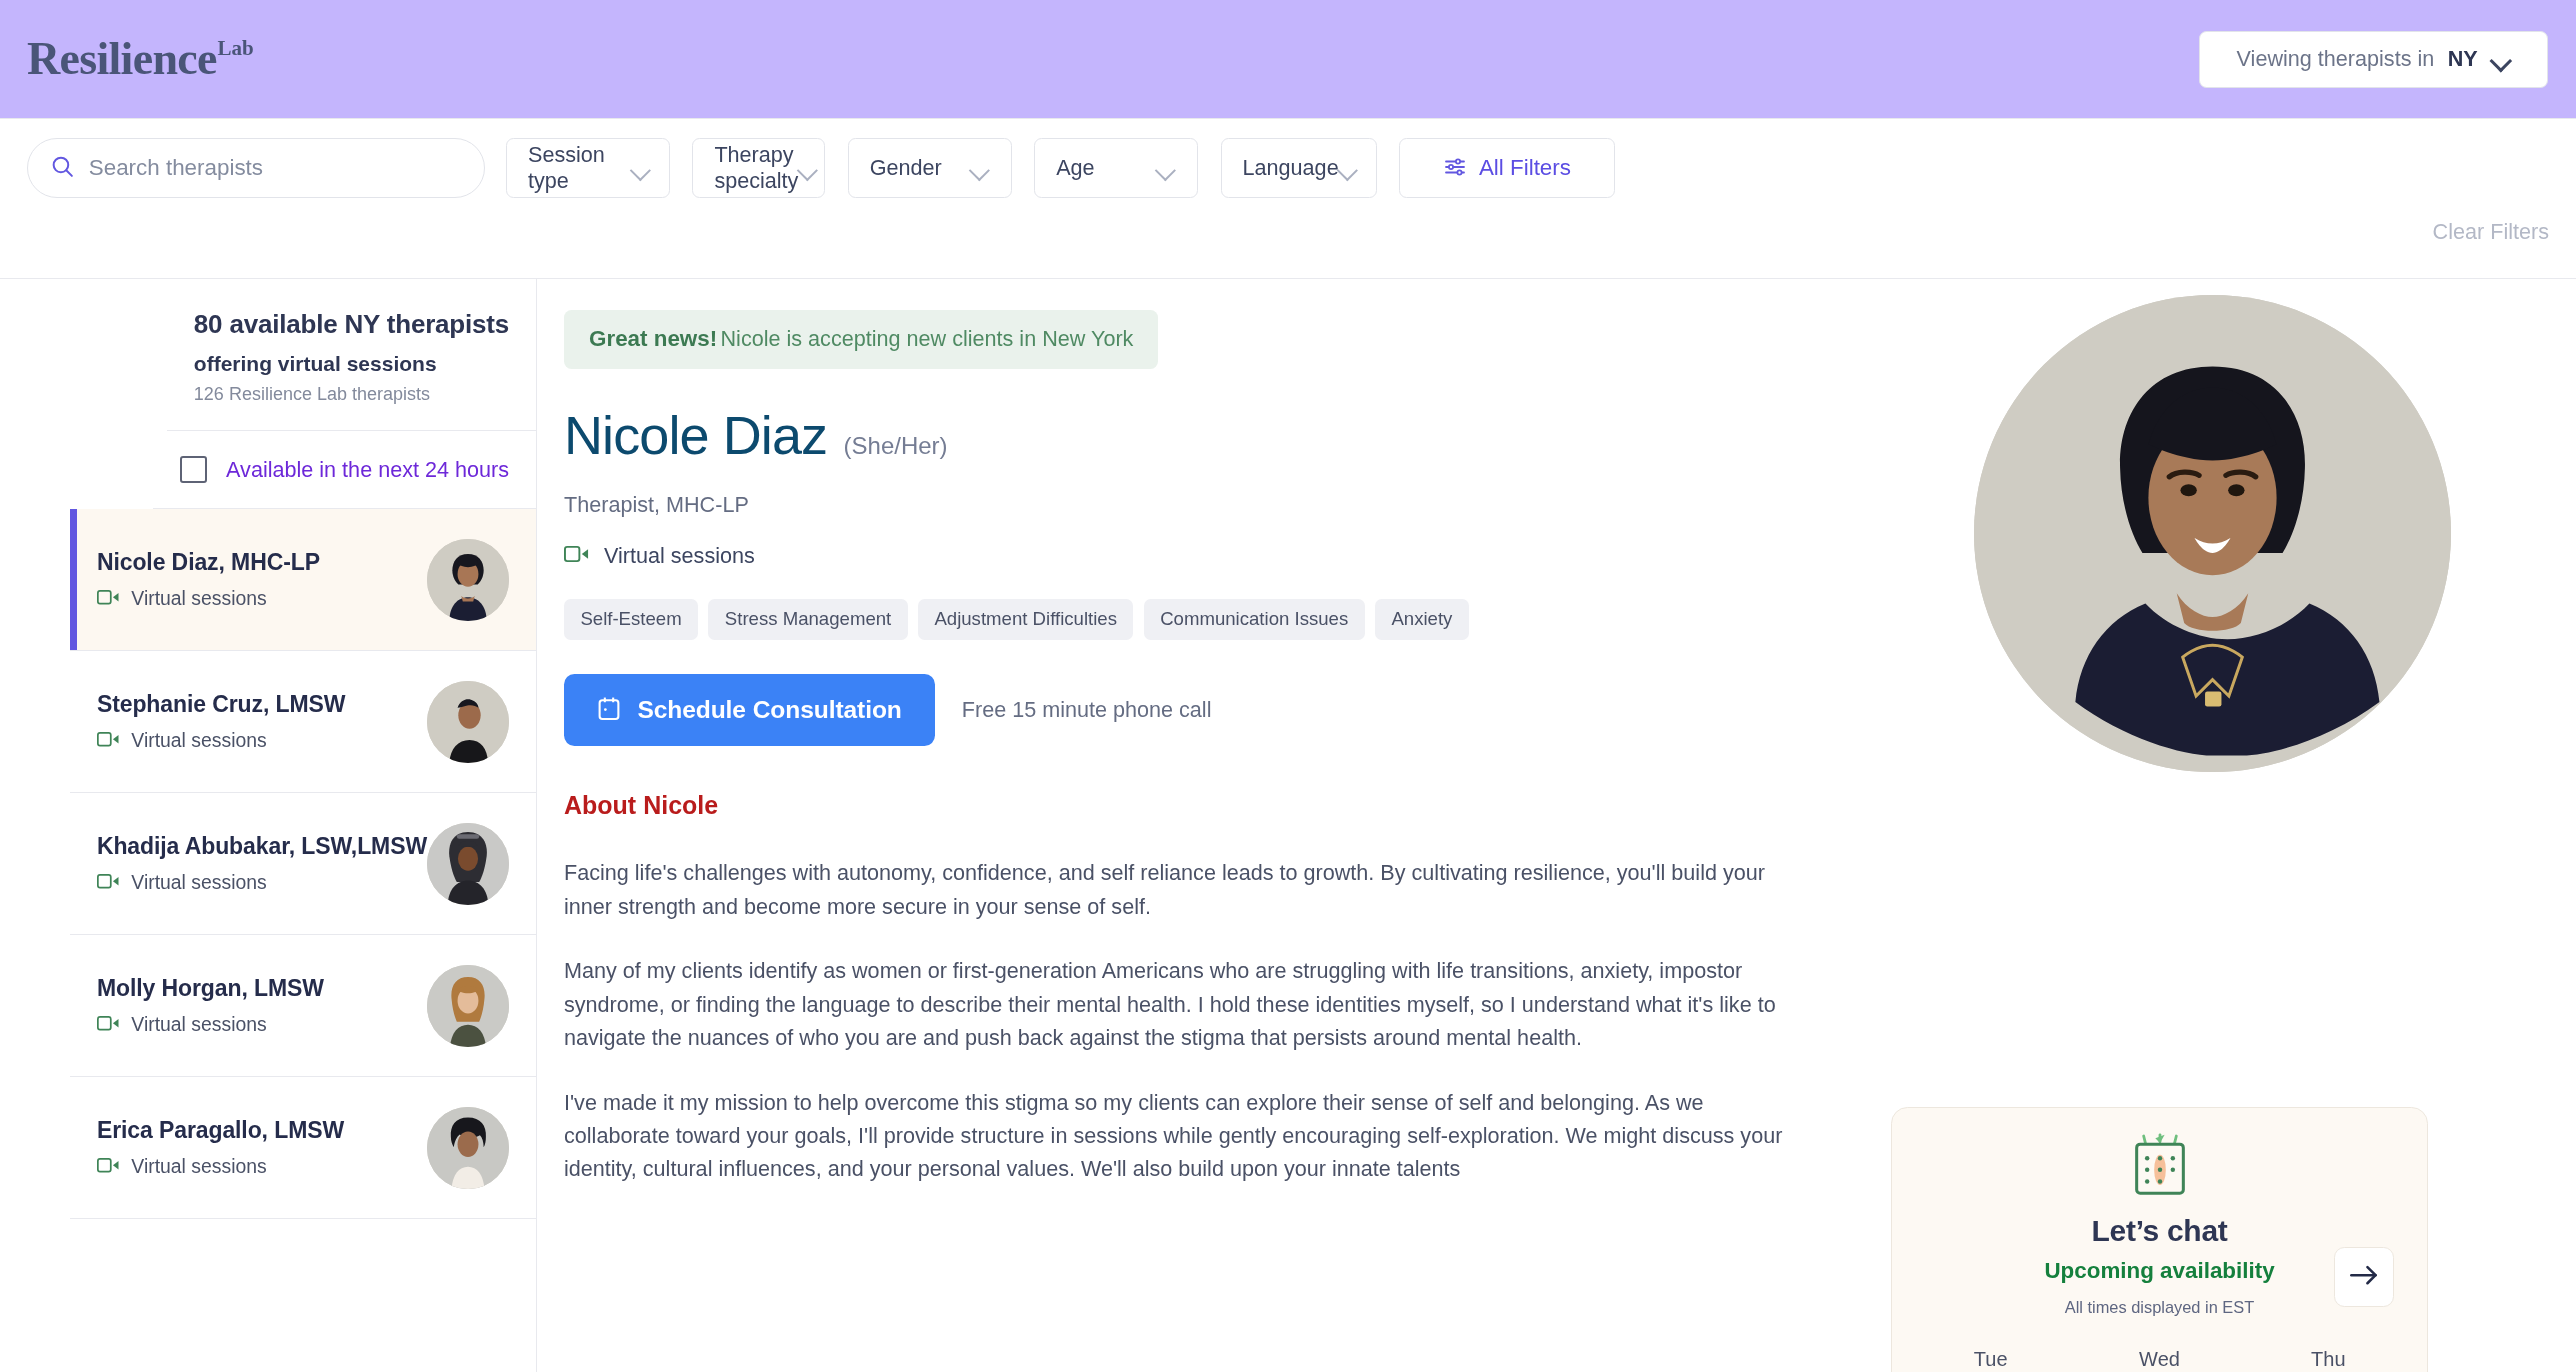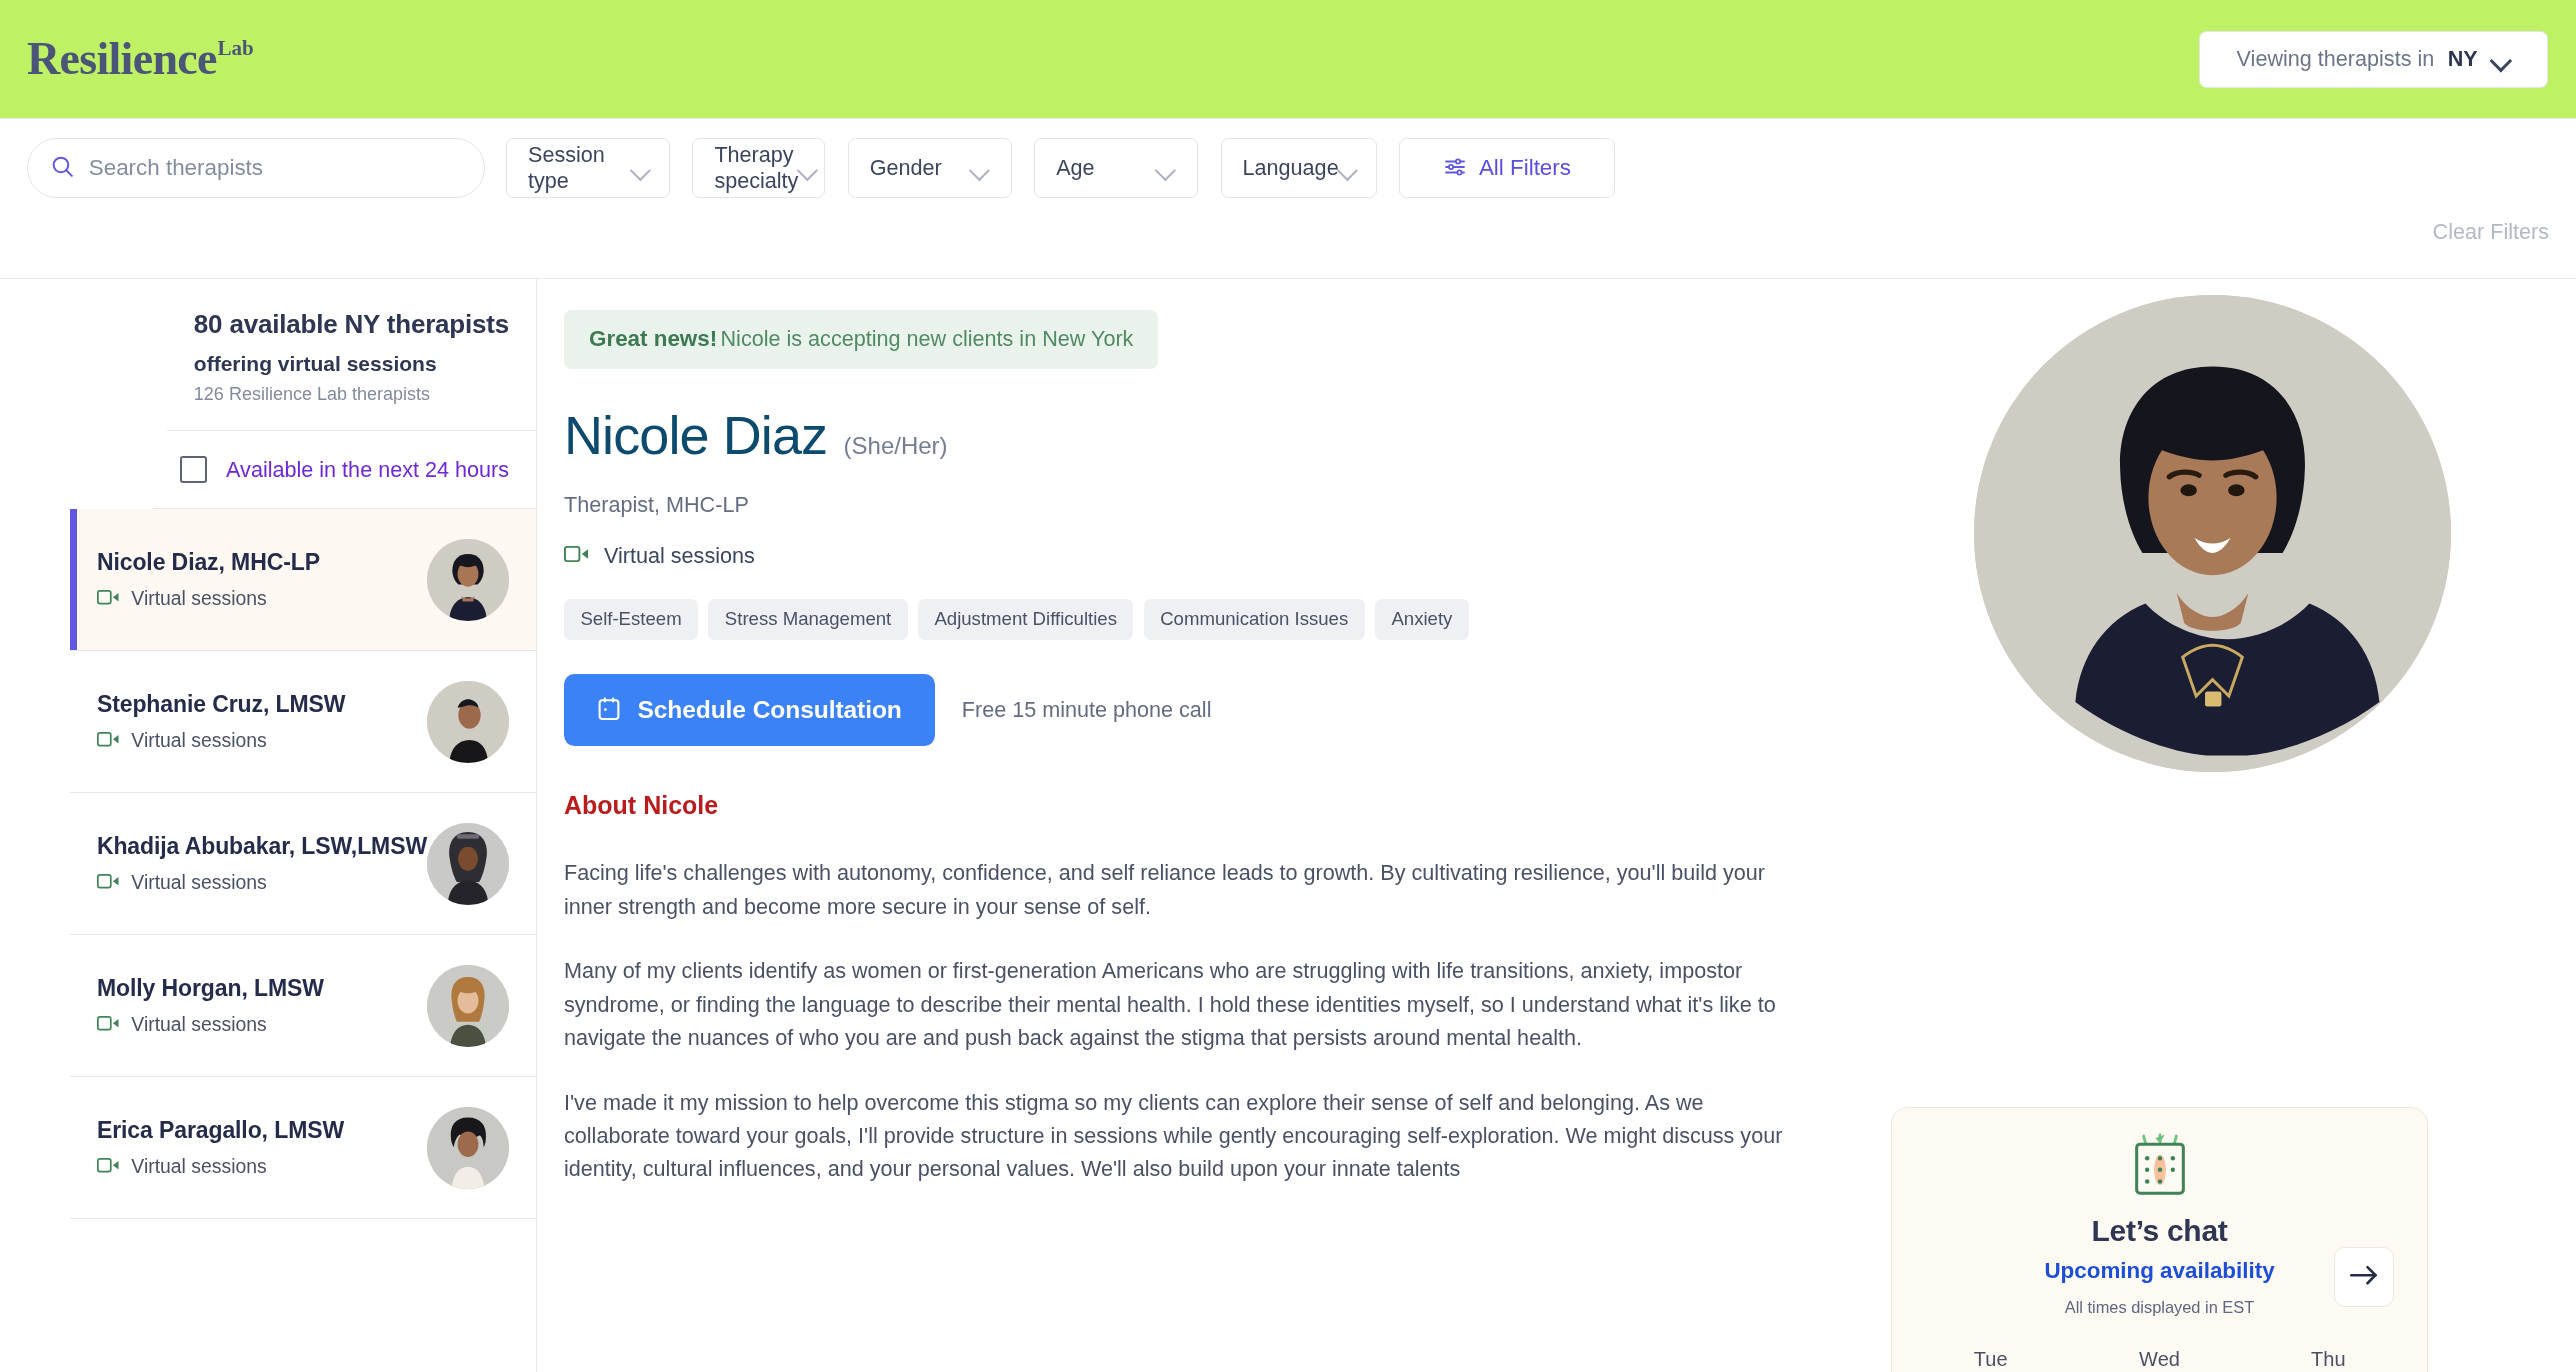--- a/index.html
+++ b/index.html
@@ -11,21 +11,21 @@
     overflow: hidden;
   }
   .app { width: 2576px; height: 1372px; display: flex; flex-direction: column; position: relative; }
 
   
   .topbar {
     height: 119px; flex: 0 0 119px;
     border-bottom: 1.5px solid #E8E9EE;
     display: flex; align-items: center; justify-content: space-between;
     padding: 0 28px 0 27px;
-    background: #bef264;
+    background: #c4b5fd;
   }
   .logo { display: flex; align-items: flex-start; font-family: "Liberation Serif", serif; }
   .logo-main { font-size: 46px; font-weight: 700; color: #4A5578; letter-spacing: -0.7px; line-height: 1; }
   .logo-sup { font-size: 21px; font-weight: 700; color: #4A5578; margin-top: 1.5px; margin-left: 0.7px; line-height: 1; }
 
   .loc-select {
     height: 57px; min-width: 349px;
     border: 1.5px solid #E2E4EA; border-radius: 7.5px;
     display: flex; align-items: center; justify-content: center; gap: 13.4px;
     padding: 0 21px; background: #fff; cursor: pointer;
@@ -170,21 +170,21 @@
 
   
   .chatcard {
     position: absolute; right: 148px; top: 828px;
     width: 537px; height: 418px;
     background: #FDF9F3; border: 1.5px solid #EDE7DE; border-radius: 16.4px;
     padding: 25px 0 0 0; overflow: hidden;
   }
   .chat-ico { display: flex; justify-content: center; margin-bottom: 12px; }
   .chat-title { text-align: center; font-size: 30px; font-weight: 700; color: #2E3653; letter-spacing: -0.3px; }
-  .chat-sub { text-align: center; font-size: 22.4px; font-weight: 700; color: #1d4ed8; margin-top: 10.4px; }
+  .chat-sub { text-align: center; font-size: 22.4px; font-weight: 700; color: #15803d; margin-top: 10.4px; }
   .chat-tz { text-align: center; font-size: 16.4px; color: #5E6681; margin-top: 13.4px; }
   .arrow-btn {
     position: absolute; right: 33px; top: 139px;
     width: 60px; height: 60px; background: #fff; border: 1.5px solid #EDE7DE;
     border-radius: 10.4px; display: flex; align-items: center; justify-content: center; cursor: pointer;
   }
   .daygrid { display: flex; margin-top: 31px; padding: 0 21px; gap: 13.4px; }
   .daycol { flex: 1 1 0; text-align: center; }
   .dow { font-size: 20px; color: #4A5166; }
 </style>

